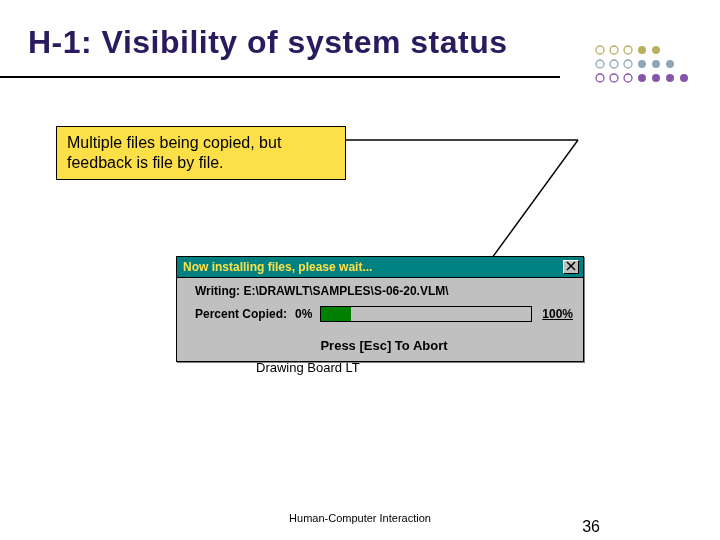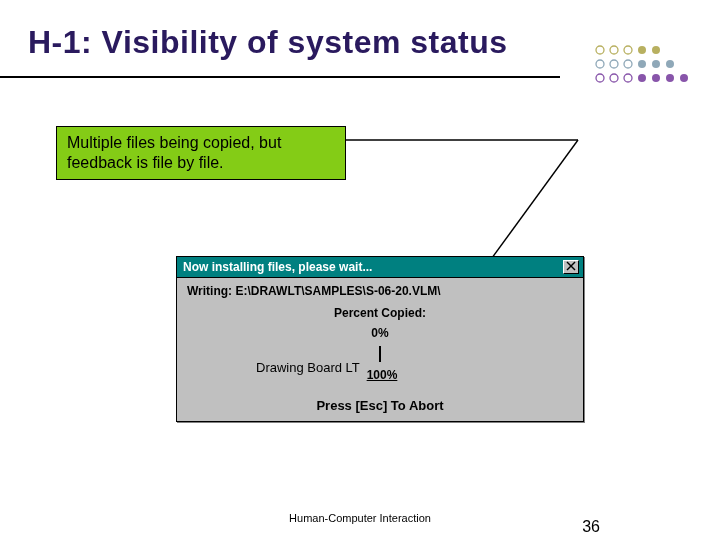--- a/index.html
+++ b/index.html
@@ -37,75 +37,74 @@
   .callout-box {
     position: absolute;
     left: 56px;
     top: 126px;
     width: 290px;
     border: 1.5px solid #000;
     padding: 6px 10px;
     font-size: 16px;
     color: #000;
     line-height: 1.25;
-    background: #84cc16;
+    background: #fde047;
   }
   .callout-line {
     position: absolute;
     left: 346px;
     top: 136px;
   }
   .dialog {
     position: absolute;
     left: 176px;
     top: 256px;
     width: 408px;
     background: #c0c0c0;
     border: 1px solid #000;
     box-shadow: 1px 1px 0 #808080;
   }
   .dialog-titlebar {
     display: flex;
     align-items: center;
     justify-content: space-between;
     background: #008080;
-    color: #ffffff;
+    color: #fde047;
     font-size: 12px;
     font-weight: bold;
     padding: 3px 4px 3px 6px;
     border-bottom: 1px solid #000;
   }
   .close-btn {
     width: 16px;
     height: 14px;
     background: #c0c0c0;
     border: 1px solid #000;
     border-top-color: #fff;
     border-left-color: #fff;
     font-size: 10px;
     line-height: 10px;
     text-align: center;
     color: #000;
     font-family: sans-serif;
     font-weight: bold;
   }
   .dialog-body {
-    padding: 6px 10px 8px 10px;
+    padding: 6px 10px 8px 18px;
     font-size: 12px;
     font-weight: bold;
     color: #000;
   }
   .row-writing {
     margin-bottom: 8px;
   }
   .row-percent {
     display: flex;
     align-items: center;
     gap: 6px;
-    flex-direction: column;
   }
   .pct-label { flex: 0 0 auto; }
   .pct-zero { flex: 0 0 auto; padding: 0 2px; }
   .progress-track {
     flex: 1 1 auto;
     height: 16px;
     border: 1px solid #000;
     background: #c0c0c0;
     position: relative;
   }

